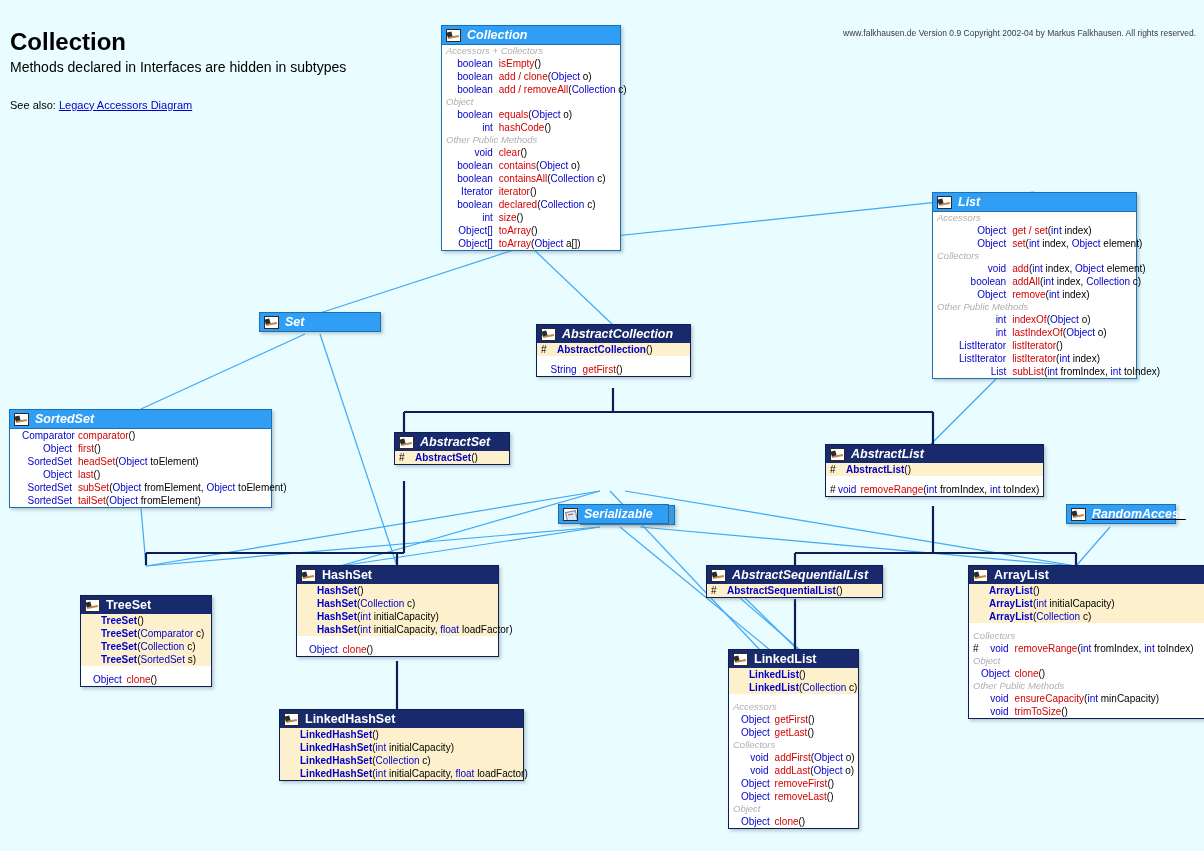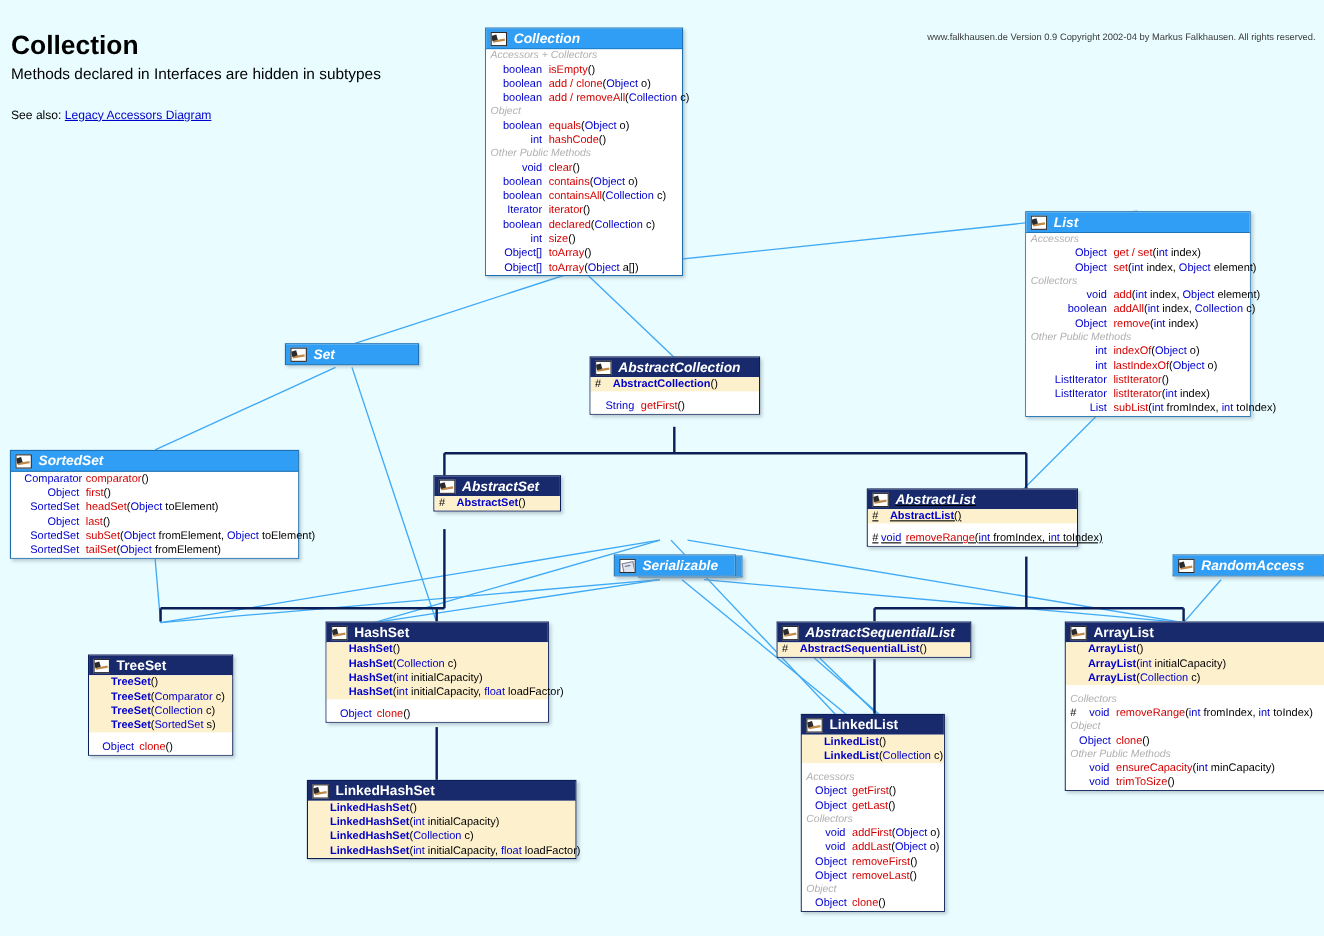--- a/index.html
+++ b/index.html
@@ -444,21 +444,21 @@
   </div>
 </div>
 
 <div class="box iface hdr-only" style="left:558px; top:504px; width:111px;">
   <div class="hdr">
     <span class="hicon doc"></span>
     <span>Serializable</span>
   </div>
 </div>
 
-<div class="box iface hdr-only" style="left:1066px; top:504px; width:138px;">
+<div class="box iface hdr-only" style="left:1066px; top:504px; width:110px;text-decoration:underline;">
   <div class="hdr">
     <span class="hicon hammer"></span>
     <span>RandomAccess</span>
   </div>
 </div>
 
 <div class="box cls" style="left:536px; top:324px; width:155px;">
   <div class="hdr">
     <span class="hicon hammer"></span>
     <span>AbstractCollection</span>
@@ -494,21 +494,21 @@
         <div class="m">
           <span class="mod">#</span>
           <span class="ret" style="width:8px"></span>
           <span class="nm ctor">AbstractSet</span>
           <span class="sig"> ()</span>
         </div>
       </div>
     </div>
 </div>
 
-<div class="box cls" style="left:788px; top:444px; width:192px;text-decoration:underline;">
+<div class="box cls" style="left:825px; top:444px; width:219px;">
   <div class="hdr">
     <span class="hicon hammer"></span>
     <span>AbstractList</span>
   </div>
   <div class="body">
       <div class="ctors">
         <div class="m">
           <span class="mod">#</span>
           <span class="ret" style="width:8px"></span>
           <span class="nm ctor">AbstractList</span>

